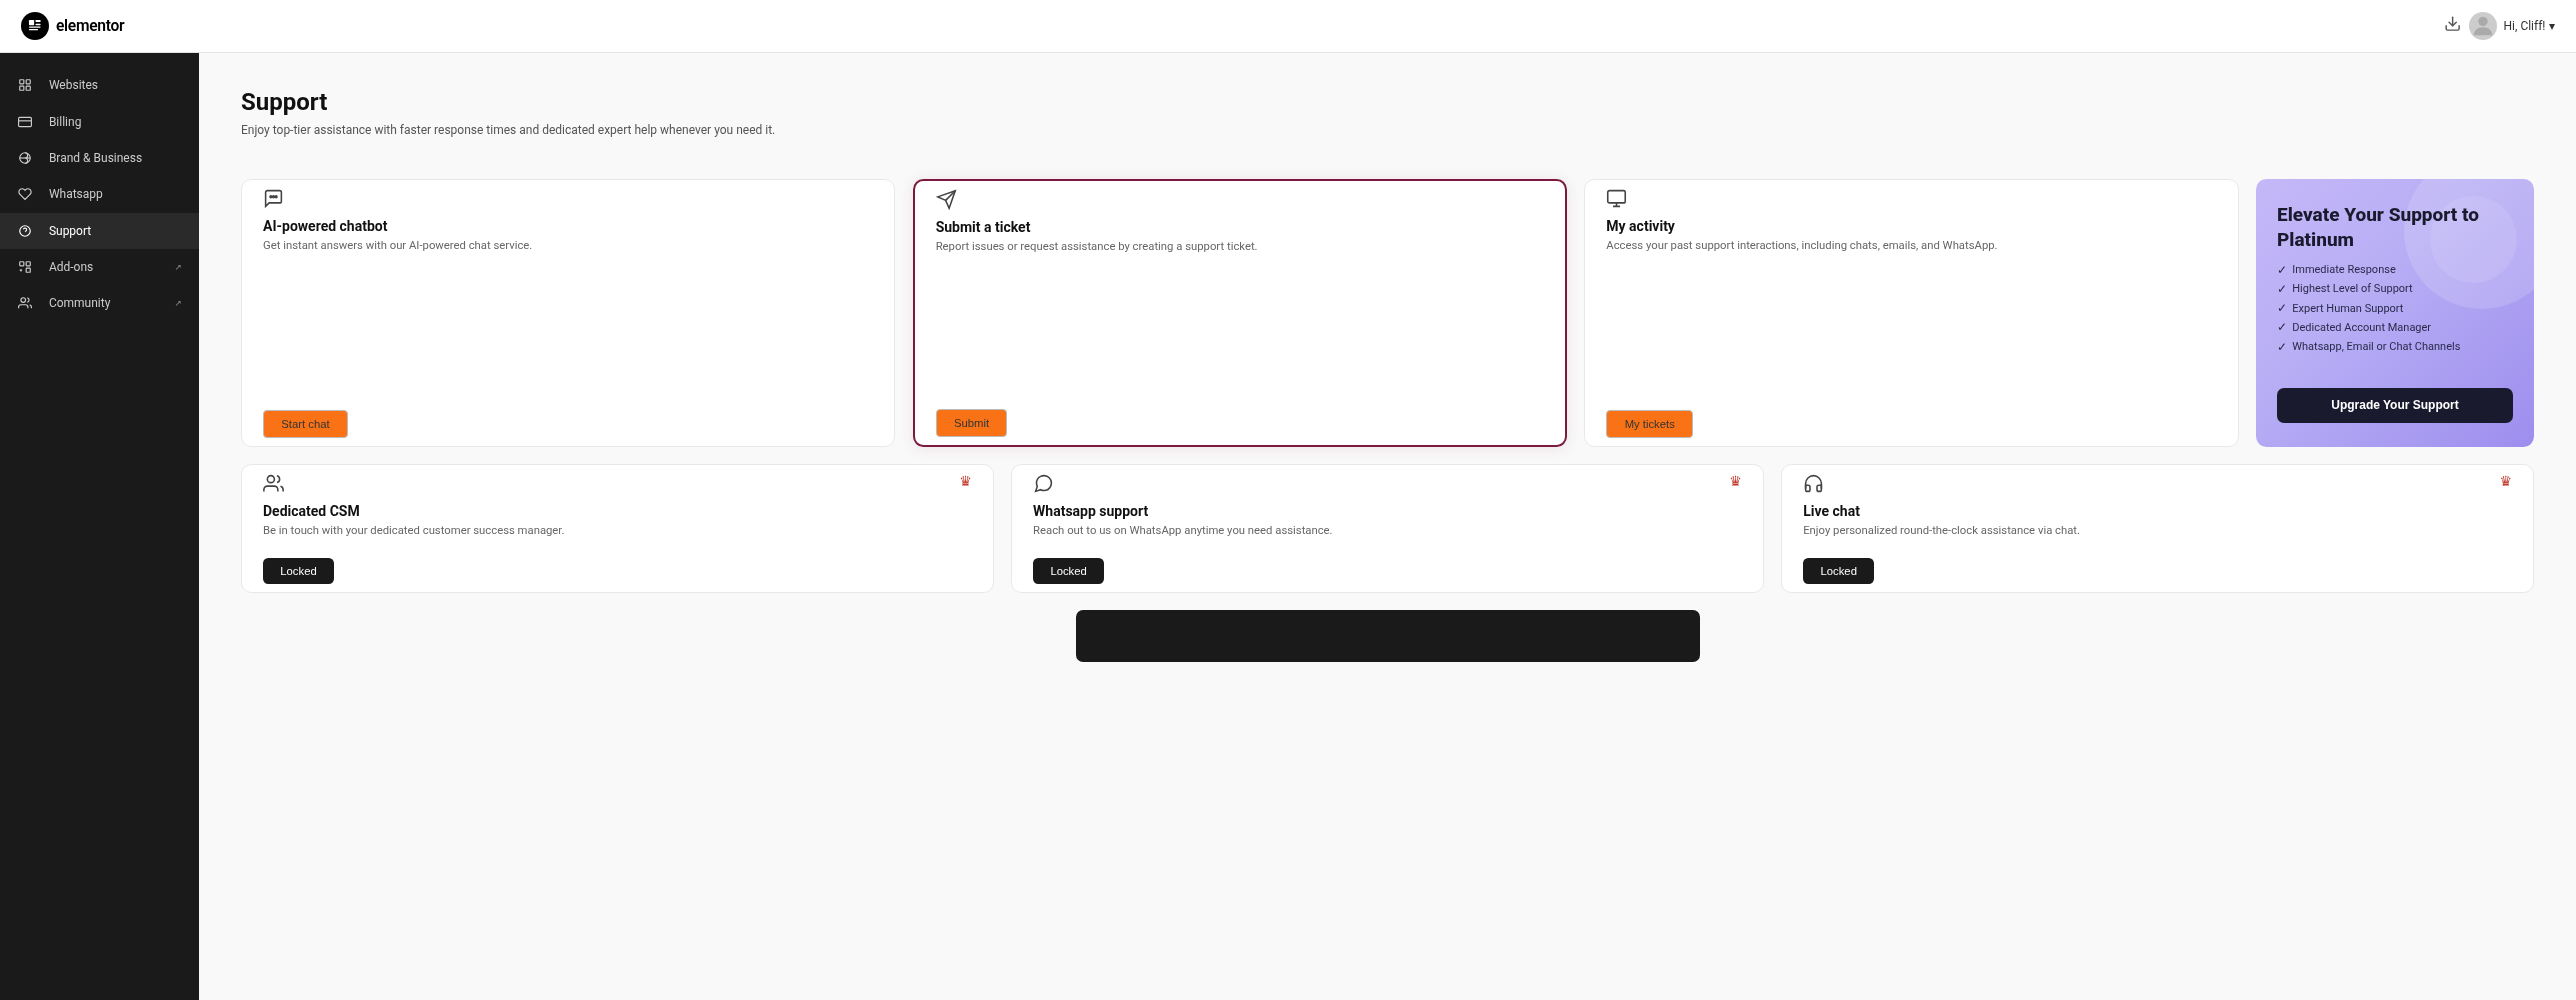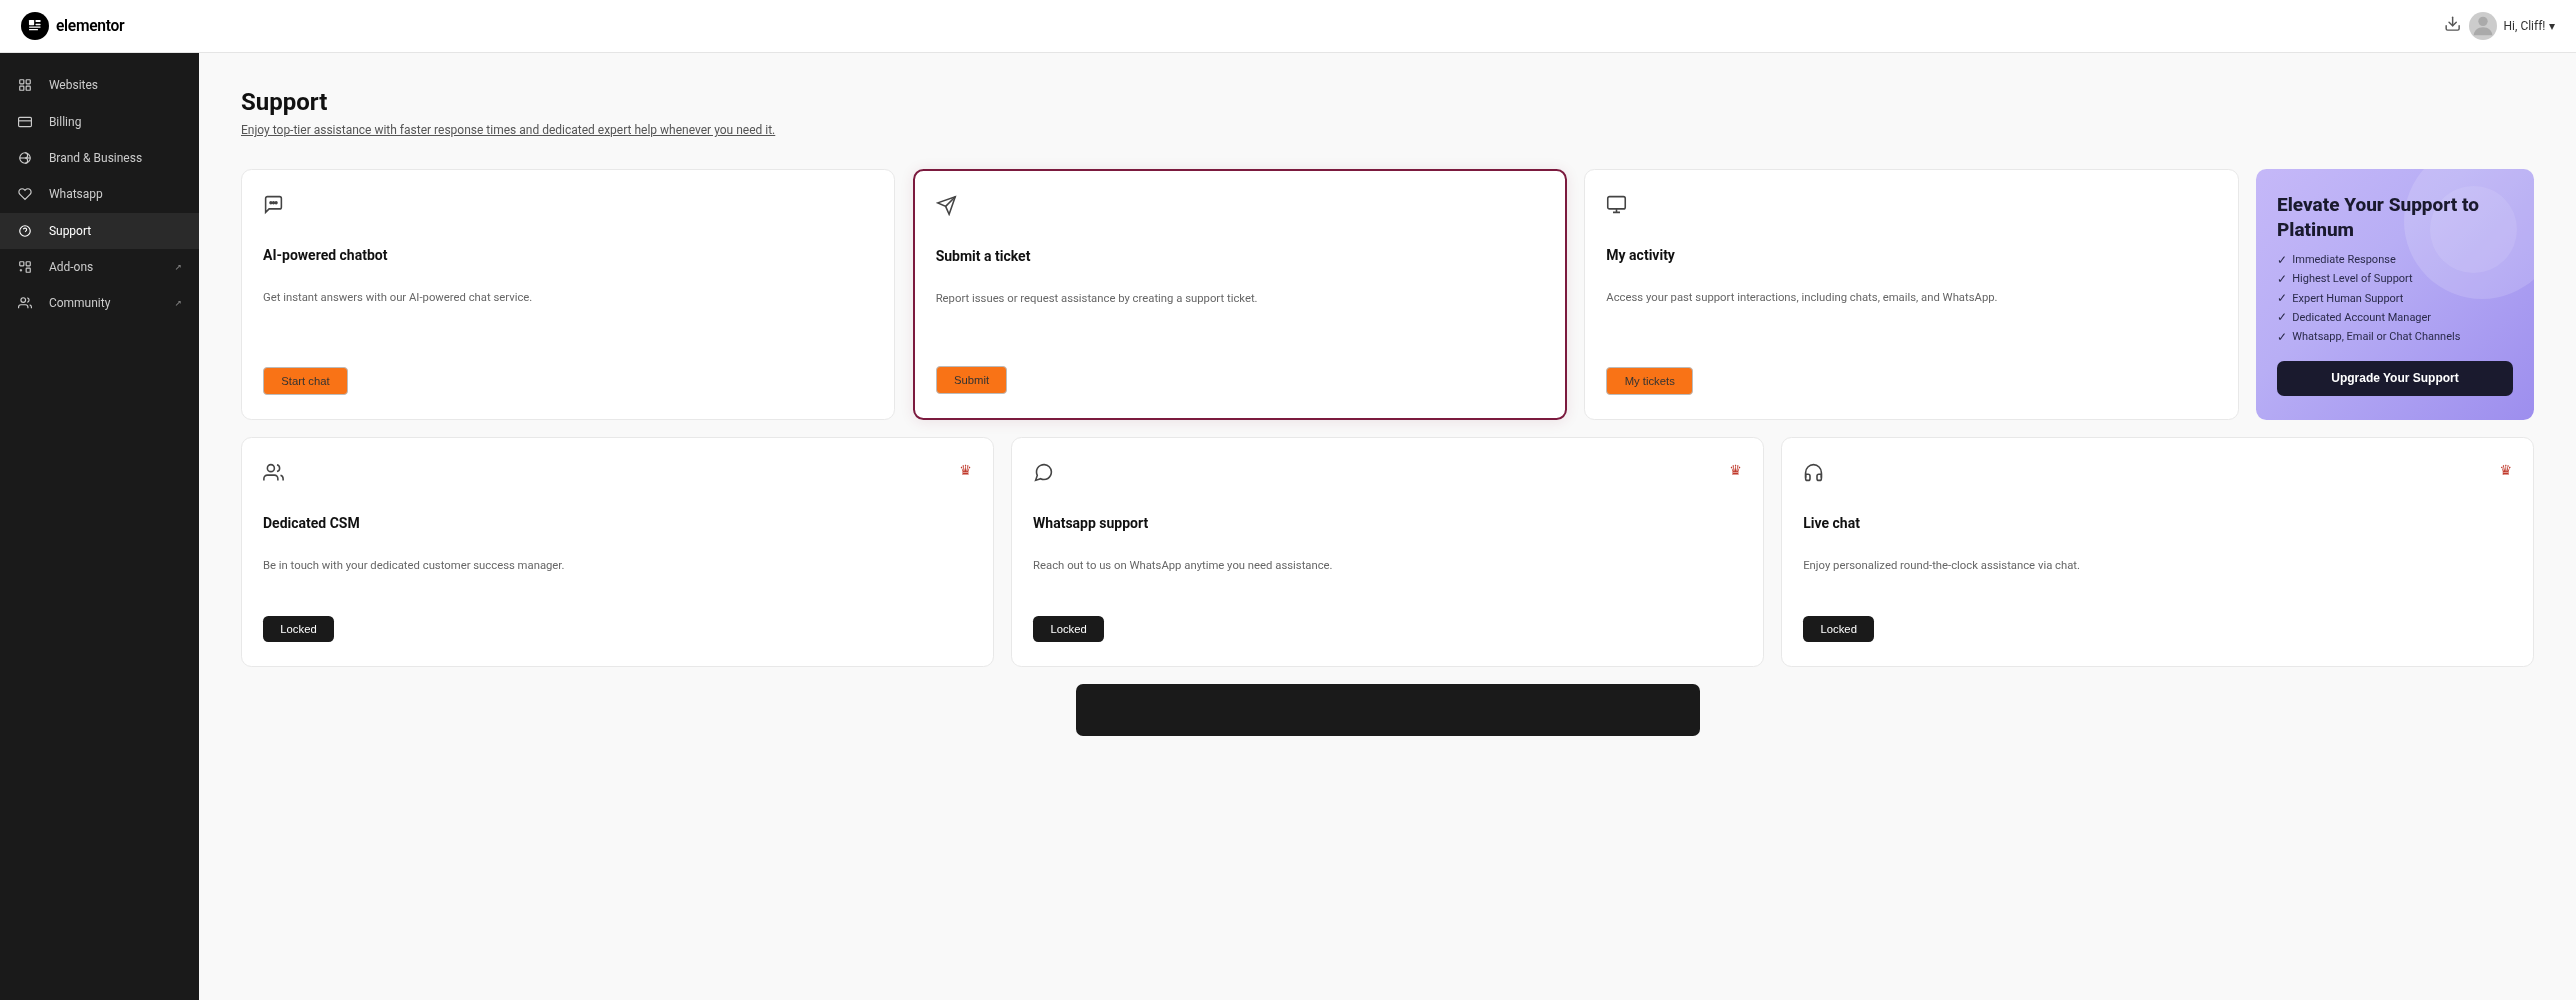--- a/index.html
+++ b/index.html
@@ -124,39 +124,38 @@
     }
     .page-title {
       font-size: 24px;
       font-weight: 700;
       color: #111;
       margin-bottom: 7px;
     }
     .page-subtitle {
       font-size: 12px;
       color: #555;
-      margin-bottom: 32px;
-      text-decoration: underline;
+      margin-bottom: 42px;
     }
 
     
     .cards-grid {
       display: grid;
       grid-template-columns: 1fr 1fr 1fr 278px;
       gap: 17.3px;
       margin-bottom: 17.3px;
     }
     .card {
       background: #fff;
       border-radius: 10.4px;
-      padding: 24px 21px;
+      padding: 8px 21px;
       border: 0.9px solid #e8e8e8;
       display: flex;
       flex-direction: column;
-      gap: 27px;
+      gap: 4px;
       position: relative;
     }
     .card.highlighted {
       border: 2.6px solid #7b1a3e;
       box-shadow: 0 1.7px 14px rgba(123,26,62,0.10);
     }
     .card-icon {
       font-size: 19px;
       color: #444;
     }
@@ -244,21 +243,21 @@
     .check-icon { color: #2a2a4a; font-size: 12px; }
     .btn-upgrade {
       background: #1a1a2e;
       color: #fff;
       border: none;
       border-radius: 7px;
       padding: 10.4px 17.3px;
       font-size: 12px;
       font-weight: 600;
       cursor: pointer;
-      margin-top: 7px;
+      margin-top: 24px;
       position: relative;
       z-index: 1;
       transition: background 0.15s;
     }
 
     
     .cards-grid-3 {
       display: grid;
       grid-template-columns: 1fr 1fr 1fr;
       gap: 17.3px;

